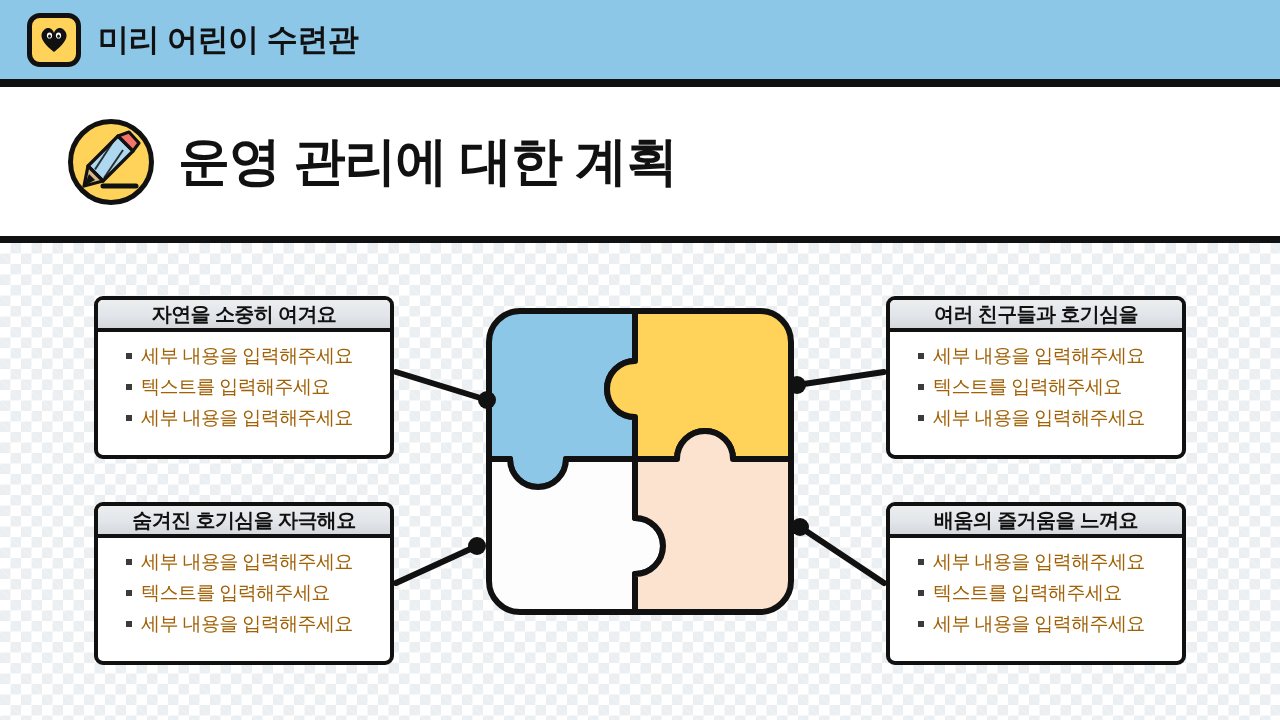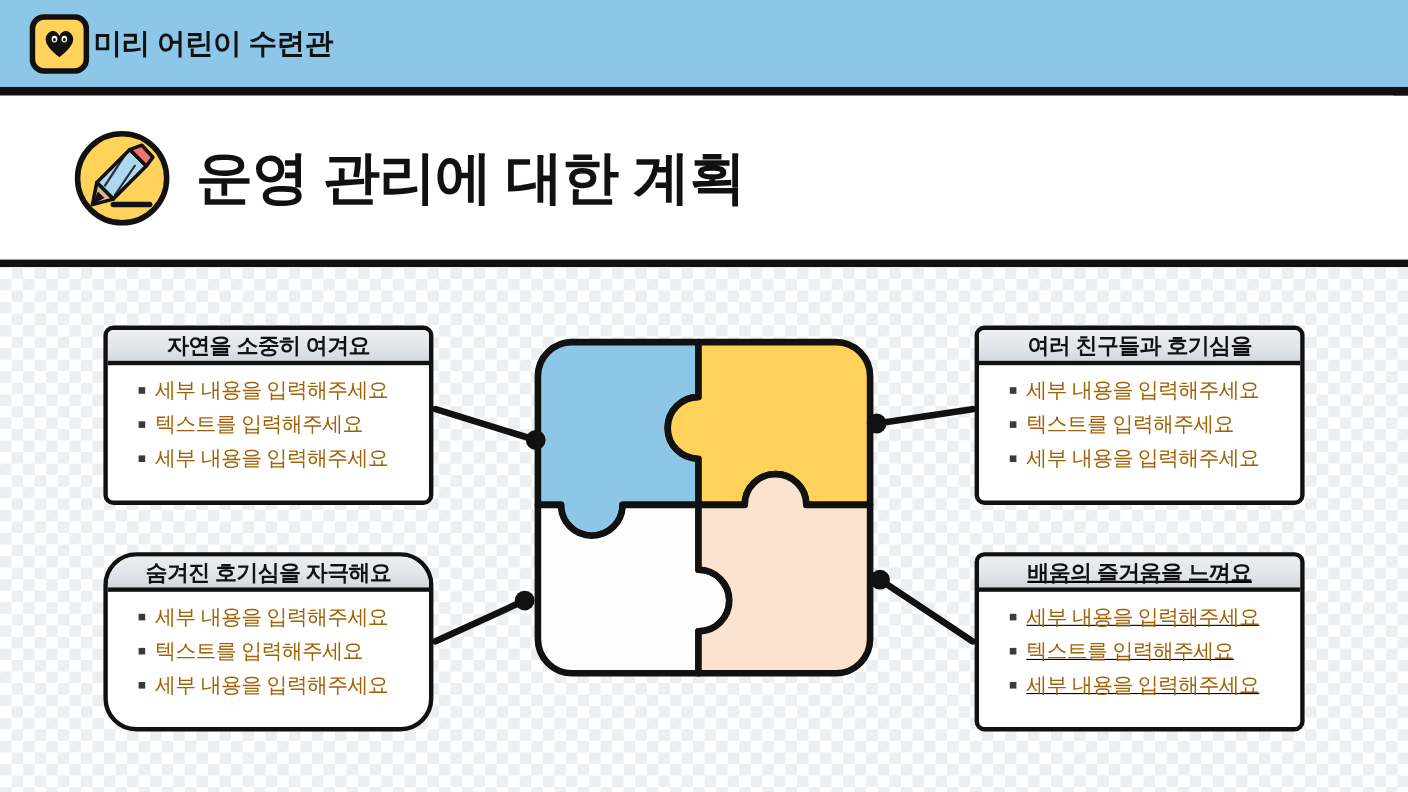--- a/index.html
+++ b/index.html
@@ -49,22 +49,22 @@
     display: flex;
     align-items: center;
     justify-content: center;
   }
   .face {
     position: relative;
     width: 30px;
     height: 26px;
   }
   .brand-title {
-    margin-left: 4px;
-    font-size: 26px;
+    margin-left: 17px;
+    font-size: 31px;
     font-weight: 800;
     color: #111111;
     letter-spacing: -0.5px;
     white-space: nowrap;
   }
 
   
   .titleband {
     position: absolute;
     left: 0; top: 87px;
@@ -156,23 +156,23 @@
   }
   .bullet-text {
     font-size: 19px;
     color: #a16207;
     letter-spacing: -0.6px;
     white-space: nowrap;
     line-height: 1.2;
   }
 
   #card-tl { left: 94px;  top: 296px; width: 300px; height: 163px; }
-  #card-bl { left: 94px;  top: 502px; width: 300px; height: 163px; border-radius: 30px; }
+  #card-bl { left: 94px;  top: 502px; width: 300px; height: 163px; }
   #card-tr { left: 886px; top: 296px; width: 300px; height: 163px; }
-  #card-br { left: 886px; top: 502px; width: 300px; height: 163px; text-decoration: underline; }
+  #card-br { left: 886px; top: 502px; width: 300px; height: 163px; }
 
   
   .overlay {
     position: absolute;
     left: 0; top: 0;
     width: 1280px;
     height: 720px;
     pointer-events: none;
   }
 </style>

